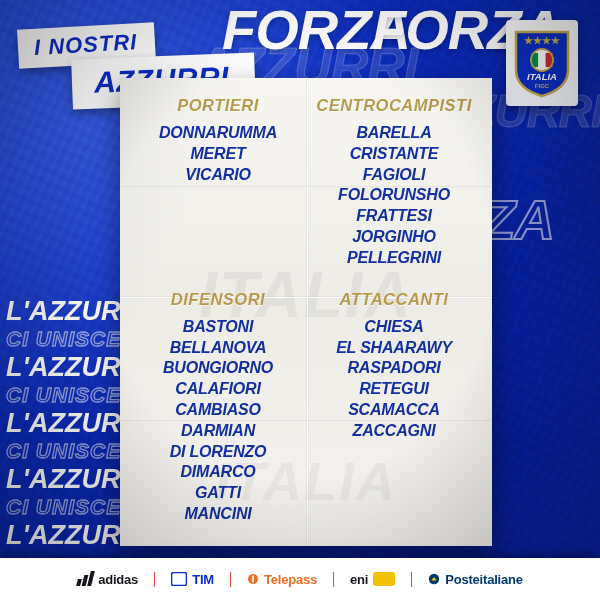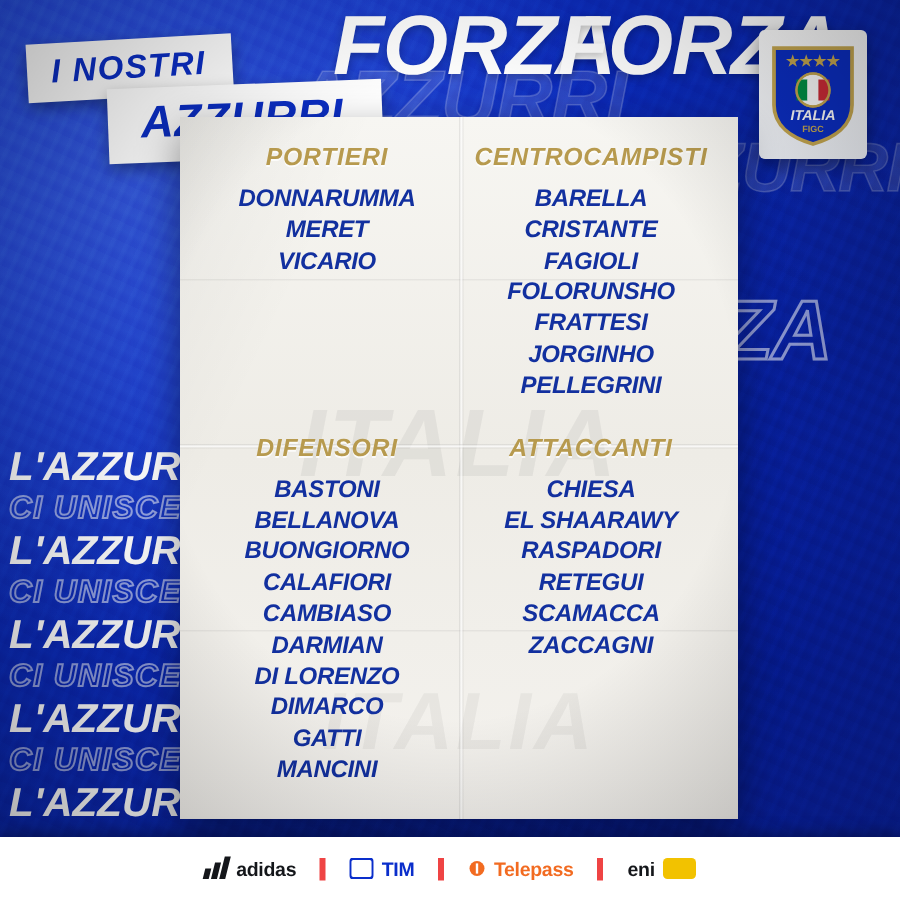--- a/index.html
+++ b/index.html
@@ -240,21 +240,21 @@
   .sponsor {
     display: flex;
     align-items: center;
     gap: 5px;
     font-weight: 800;
     font-size: 13px;
     color: #14161a;
     letter-spacing: -0.2px;
     text-align: right;
   }
-  .sponsor.sep { border-left: 4px solid #ef4444; padding-left: 16px; }
+  .sponsor.sep { border-left: 1px solid #ef4444; padding-left: 16px; }
   .sp-tim { color: #0a2ecb; }
   .sp-telepass { color: #f26b21; }
   .sp-poste { color: #003a70; }
   .eni-dog {
     width: 22px; height: 14px;
     background: #f2c200;
     border-radius: 3px;
     display: inline-block;
   }
   .adidas-bars { display: inline-flex; align-items: flex-end; gap: 2px; height: 14px; }
@@ -384,15 +384,22 @@
       <svg width="12" height="12" viewBox="0 0 12 12">
         <circle cx="6" cy="6" r="5" fill="#f26b21"></circle>
         <rect x="5.2" y="2.6" width="1.6" height="6.8" fill="#ffffff"></rect>
       </svg>
       <span class="sp-telepass">Telepass</span>
     </div>
     <div class="sponsor sep">
       <span>eni</span>
       <span class="eni-dog"></span>
     </div>
+    <div class="sponsor sep">
+      <svg width="12" height="12" viewBox="0 0 12 12">
+        <circle cx="6" cy="6" r="5.2" fill="#003a70"></circle>
+        <path d="M3.5 7.5 L6 4 L8.5 7.5 Z" fill="#ffd100"></path>
+      </svg>
+      <span class="sp-poste">Posteitaliane</span>
+    </div>
   </div>
 
 </div>
 
 </body></html>

